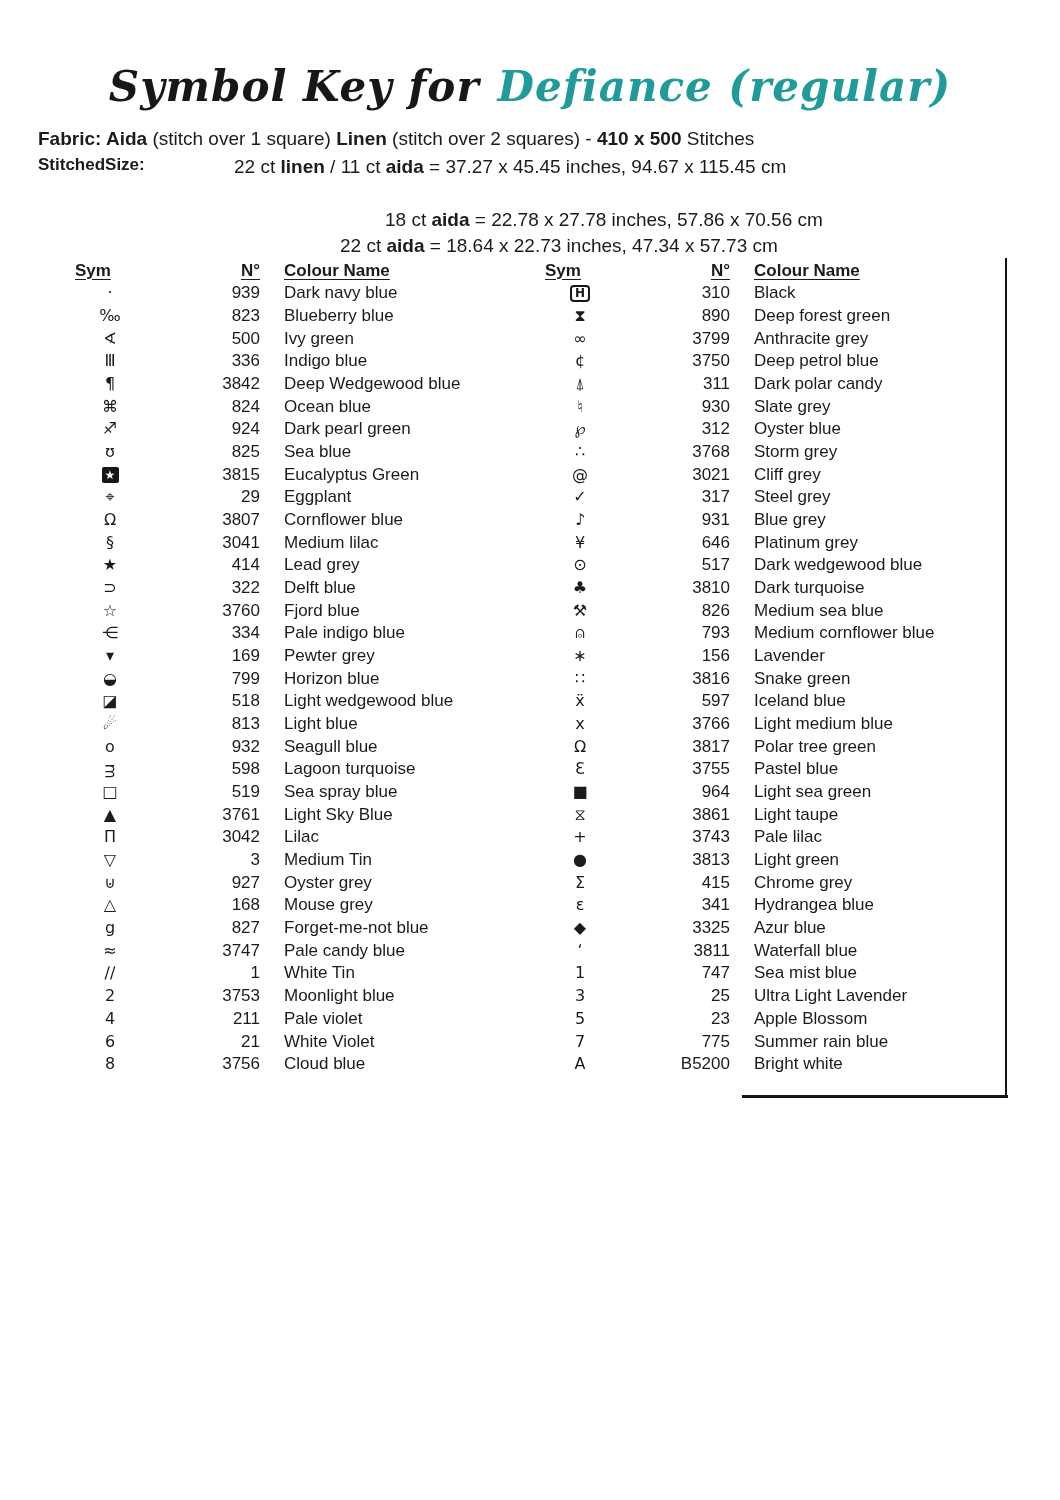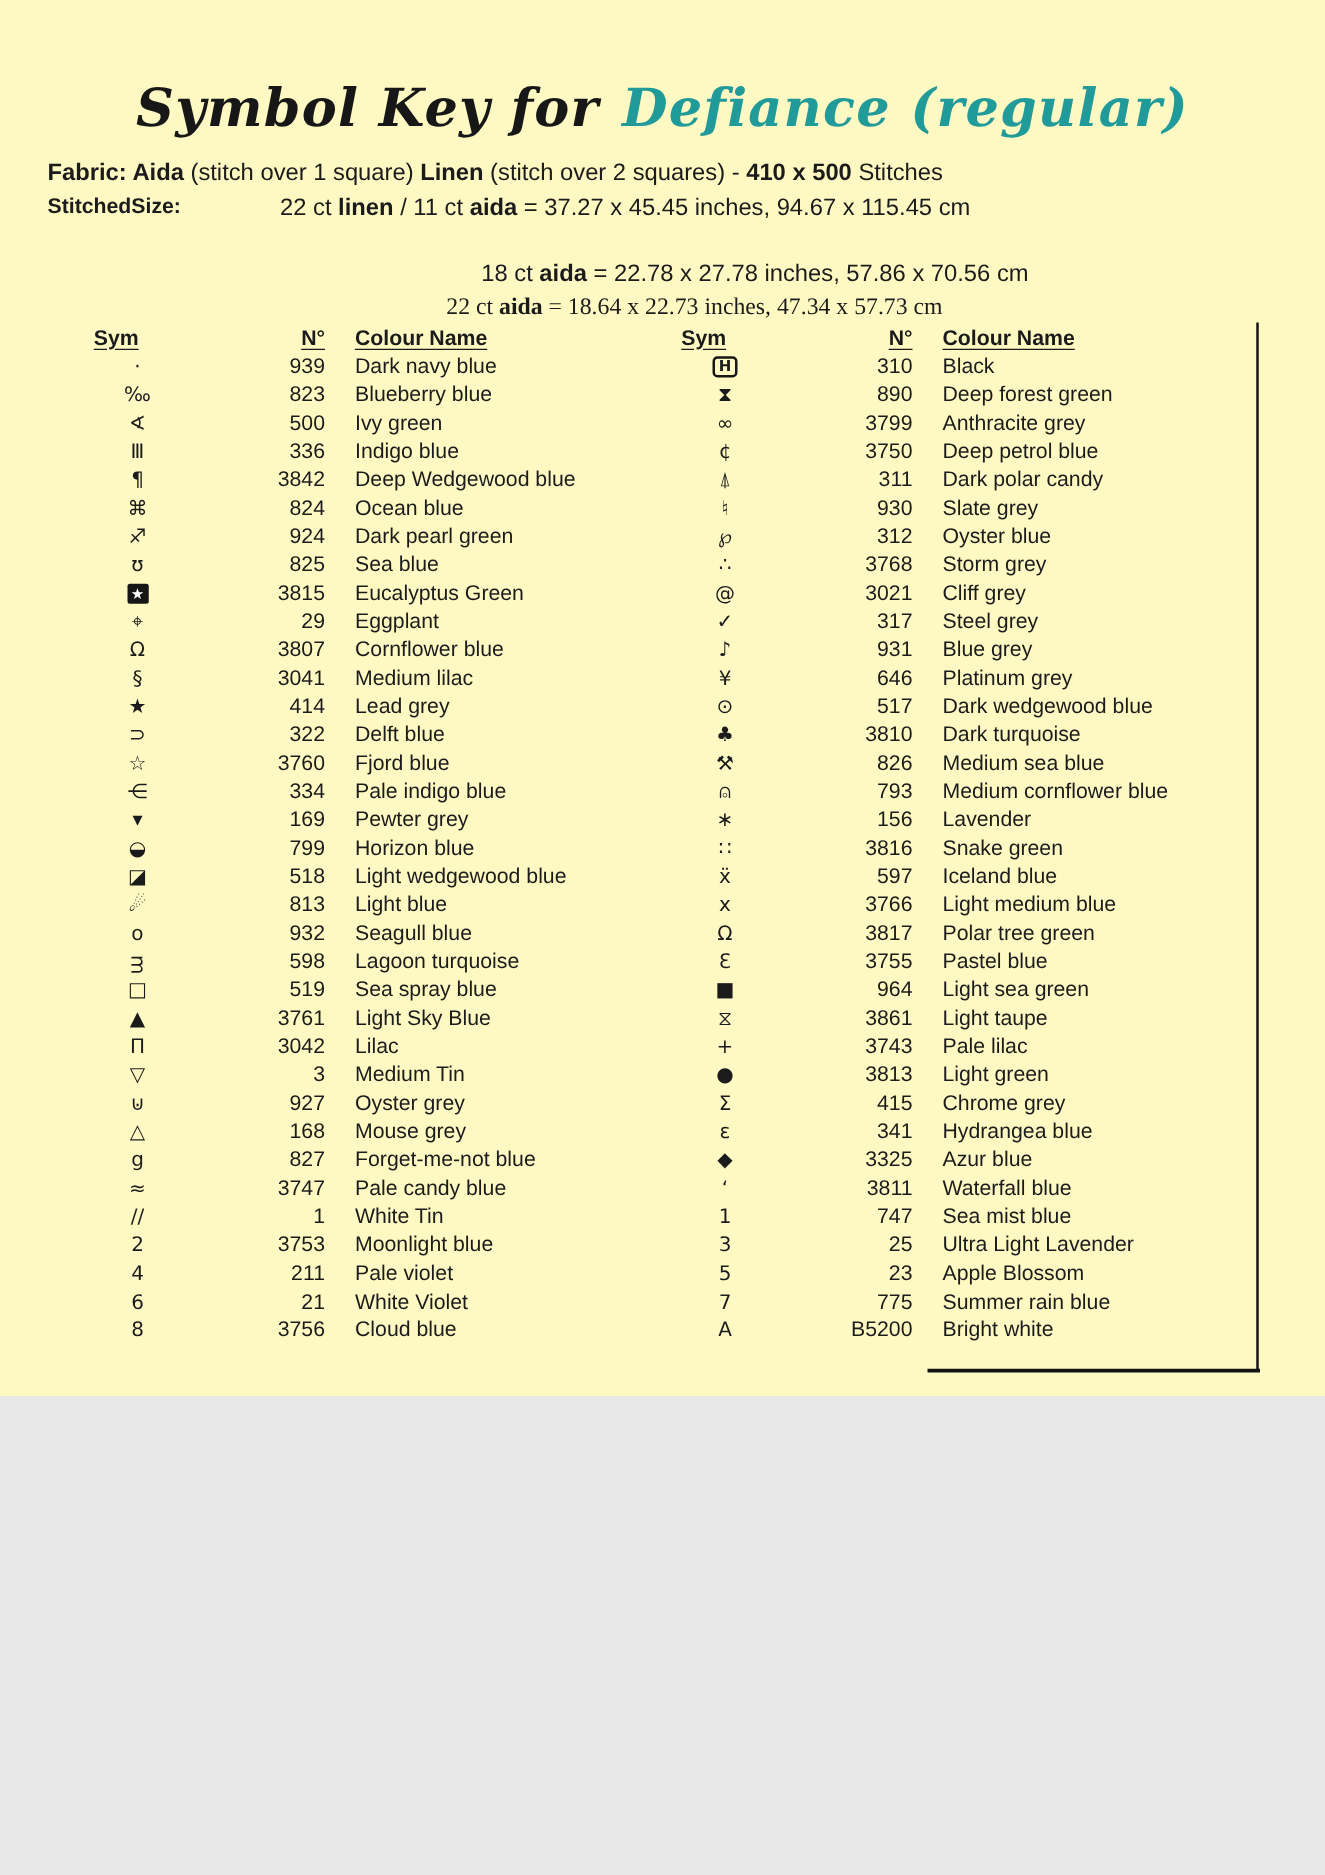--- a/index.html
+++ b/index.html
@@ -1,19 +1,19 @@
 <!DOCTYPE html>
 <html><head>
 <meta charset="utf-8">
 <style>
   html,body{margin:0;padding:0;background:#e8e8e8;}
   #page{
     position:relative;
-    width:1060px;height:1117px;
-    background:#fef9c3;
+    width:1060px;height:1500px;
+    background:#ffffff;
     font-family:"Liberation Sans", sans-serif;
     color:#1b1b1b;
     overflow:hidden;
     margin:0 auto;
   }
   
   .title{
     position:absolute;top:62px;left:0;width:100%;
     text-align:center;
     font-family:"DejaVu Serif", serif;
@@ -25,24 +25,24 @@
   .title .t-prefix{color:#171717;margin-right:18px;}
   .title .t-project{}
   
   .fabric{
     position:absolute;top:127px;left:38px;
     font-size:19px;line-height:23px;white-space:nowrap;
   }
   .b{font-weight:bold;}
   .size-label{position:absolute;top:155px;left:38px;font-size:17px;font-weight:bold;}
   .size-line{position:absolute;font-size:19px;line-height:23px;white-space:nowrap;}
-  #size-line-0{top:155px;left:224px;}
+  #size-line-0{top:155px;left:234px;}
   #size-line-1{top:181px;left:253px;}
   #size-line-2{top:208px;left:385px;}
-  #size-line-3{top:234px;left:357px;font-family:Liberation Serif, serif;}
+  #size-line-3{top:234px;left:340px;}
   
   .group{position:absolute;top:259px;width:460px;}
   #group-left{left:75px;}
   #group-right{left:545px;}
   .thead,.trow{display:grid;grid-template-columns:70px 115px auto;align-items:center;}
   .thead{height:23px;font-size:17px;font-weight:bold;}
   .trow{height:22.68px;font-size:17px;}
   .h-sym{text-decoration:underline;text-underline-offset:3px;}
   .h-num{text-align:right;text-decoration:underline;text-underline-offset:3px;}
   .h-name{padding-left:24px;text-decoration:underline;text-underline-offset:3px;}

